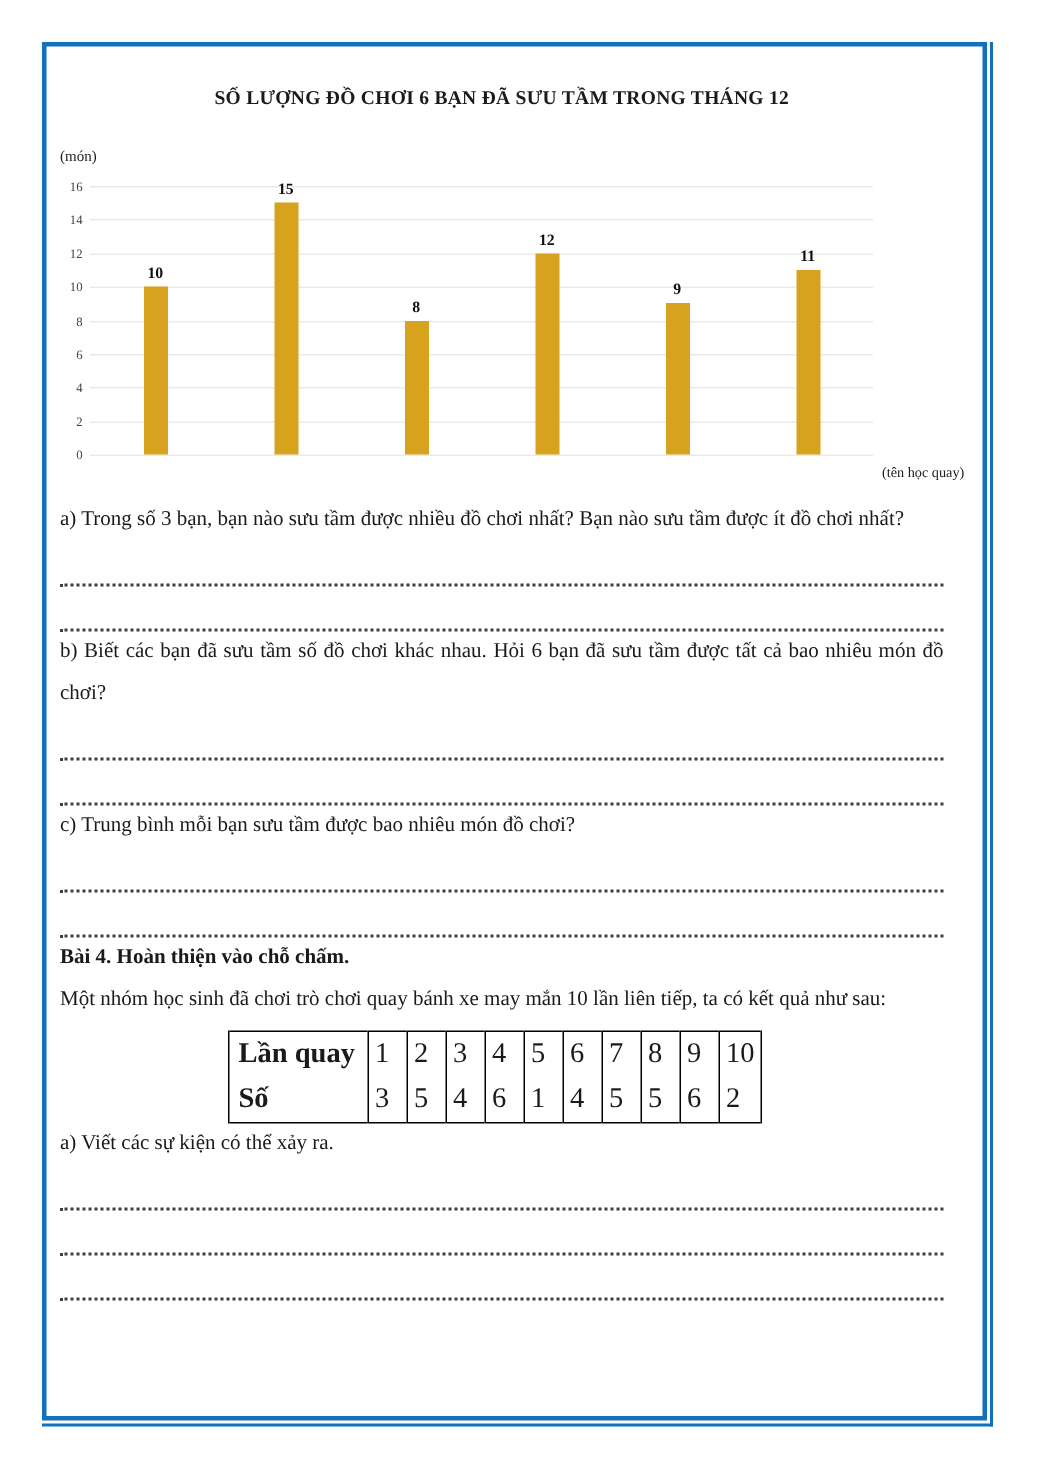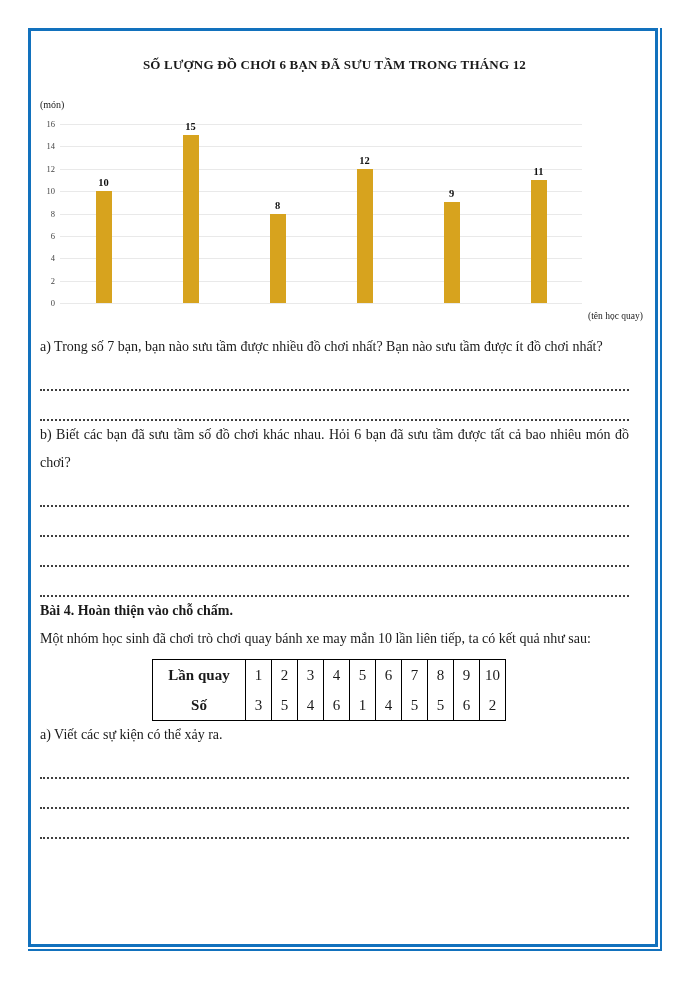--- a/index.html
+++ b/index.html
@@ -40,21 +40,21 @@
   
   .para{font-size:14px;line-height:28px;text-align:justify;margin:0;}
   .para.bold{font-weight:bold;text-align:left;}
   .dots{height:28px;border-bottom:2px dotted #3f3f3f;}
 
   
   table.spin{border-collapse:collapse;margin:6px 0 0 112px;}
   table.spin{border:1.5px solid #000;}
   table.spin td{
     border:1px solid #000;border-top:none;border-bottom:none;
-    height:30px;text-align:center;font-size:15px;padding:0 4px;
+    height:30px;font-size:19px;padding:0 4px;
   }
   table.spin td.rowlabel{font-weight:bold;width:80px;padding:0 6px;}
   table.spin td.num{width:17px;}
 </style>
 </head>
 <body>
 
 <div class="page-outer">
   <div class="page">
 
@@ -106,28 +106,29 @@
             </div>
             <div class="bar-slot">
               <div class="bar" style="height: 68.75%; background: rgb(215, 163, 30);"></div>
               <div class="bar-value" style="bottom: calc(68.75% + 3px);">11</div>
             </div>
           </div>
       </div>
       <div class="xaxis-label">(tên học quay)</div>
     </div>
 
-    <p class="para">a) Trong số 7 bạn, bạn nào sưu tầm được nhiều đồ chơi nhất? Bạn nào sưu tầm được ít đồ chơi nhất?</p>
+    <p class="para">a) Trong số 3 bạn, bạn nào sưu tầm được nhiều đồ chơi nhất? Bạn nào sưu tầm được ít đồ chơi nhất?</p>
     <div class="dots"></div>
     <div class="dots"></div>
 
     <p class="para">b) Biết các bạn đã sưu tầm số đồ chơi khác nhau. Hỏi 6 bạn đã sưu tầm được tất cả bao nhiêu món đồ chơi?</p>
     <div class="dots"></div>
     <div class="dots"></div>
 
+    <p class="para">c) Trung bình mỗi bạn sưu tầm được bao nhiêu món đồ chơi?</p>
     <div class="dots"></div>
     <div class="dots"></div>
 
     <p class="para bold">Bài 4. Hoàn thiện vào chỗ chấm.</p>
     <p class="para">Một nhóm học sinh đã chơi trò chơi quay bánh xe may mắn 10 lần liên tiếp, ta có kết quả như sau:</p>
 
     <table class="spin">
       <tbody>
         <tr>
           <td class="rowlabel">Lần quay</td>

